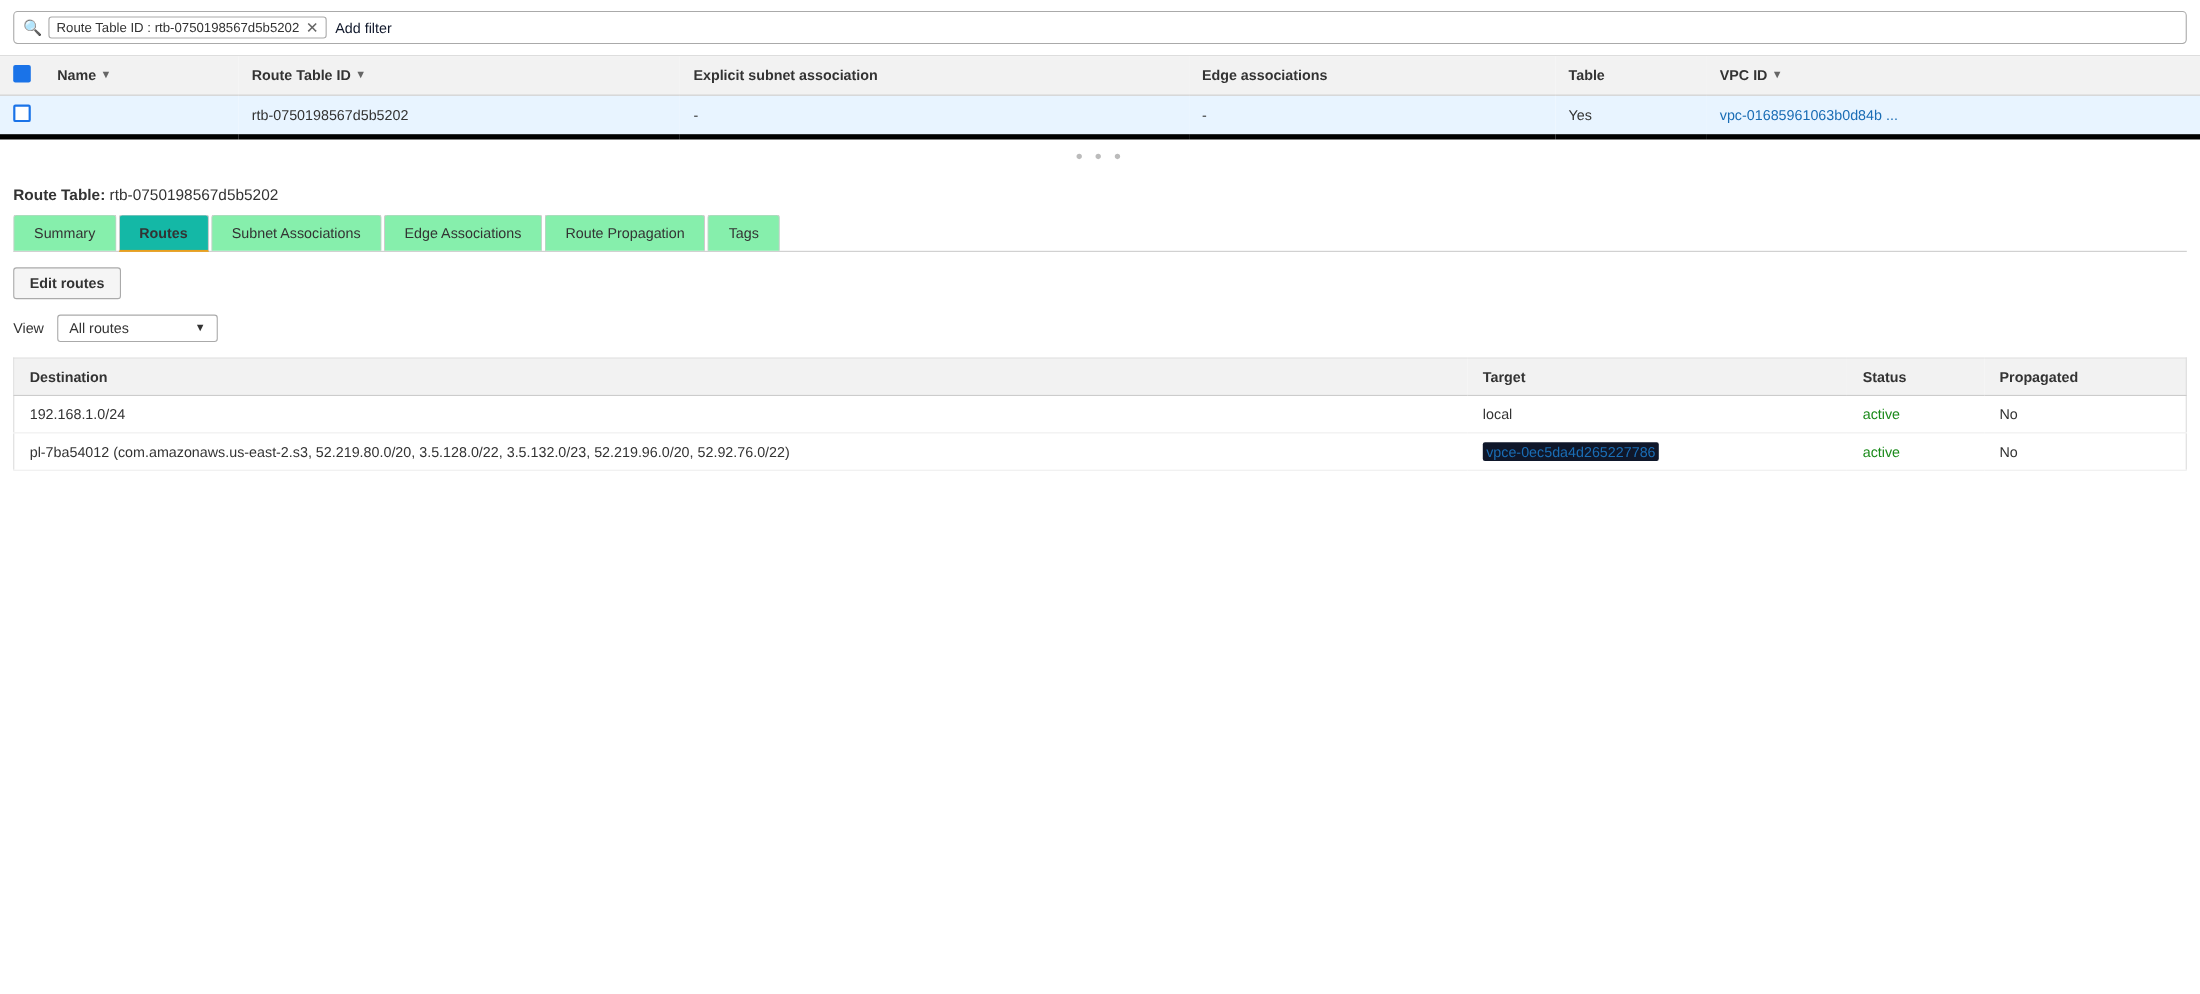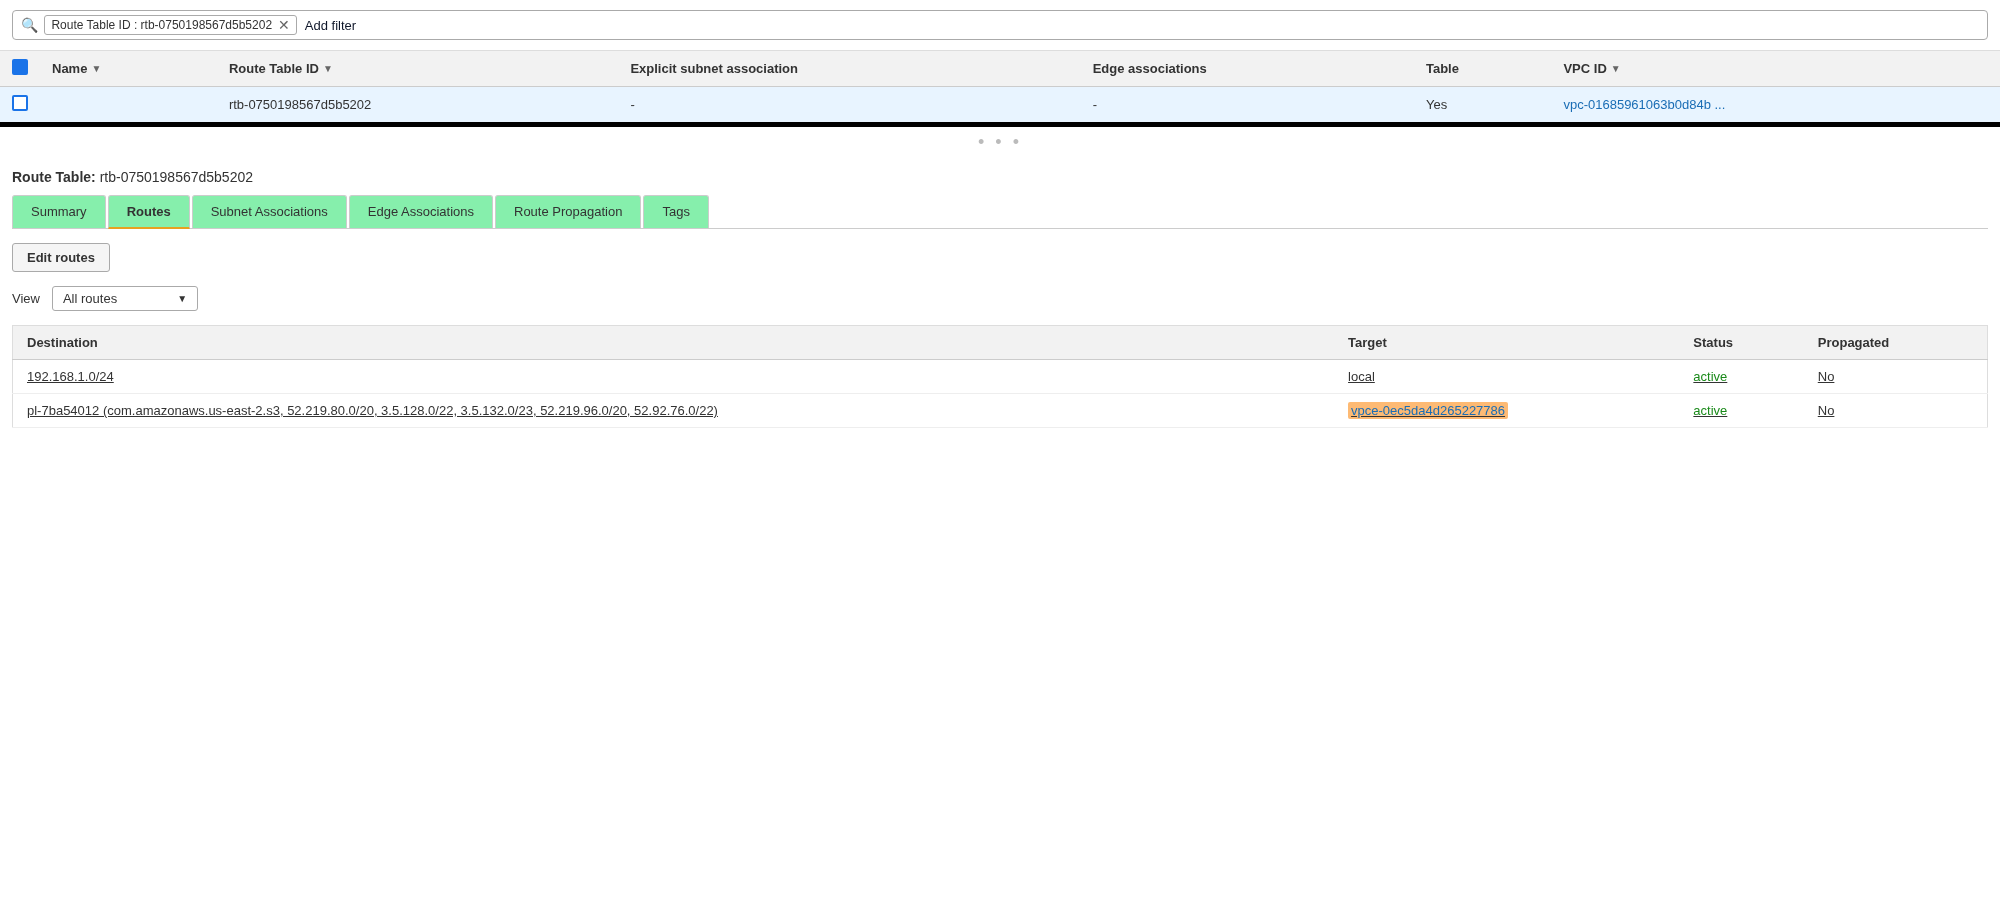--- a/index.html
+++ b/index.html
@@ -151,21 +151,21 @@
       font-size: 13px;
       color: #333;
       border: 1px solid #ccc;
       border-bottom: none;
       background: #86efac;
       margin-right: 2px;
       border-radius: 3px 3px 0 0;
       white-space: nowrap;
     }
     .tab.active {
-      background: #86efac;
+      background: #14b8a6;
       font-weight: 700;
       border-bottom: 2px solid #e8a020;
       color: #333;
       margin-bottom: -1px;
       text-align: center;
     }
 
     
     .edit-routes-btn {
       display: inline-block;
@@ -222,28 +222,27 @@
       font-size: 13px;
       border-bottom: 1px solid #ccc;
     }
     .routes-table tbody tr {
       border-bottom: 1px solid #eee;
     }
     .routes-table tbody td {
       padding: 9px 14px;
       font-size: 13px;
       vertical-align: top;
-      text-decoration: underline;
     }
     .status-active {
       color: #1a8a1a;
       font-weight: 500;
     }
     .highlight-blue {
-      background: #fdba74;
+      background: #0f172a;
       padding: 1px 3px;
       border-radius: 2px;
     }
   </style>
 </head>
 <body>
 
 <div class="search-bar-container">
   <div class="search-bar">
     <span class="search-icon">🔍</span>

